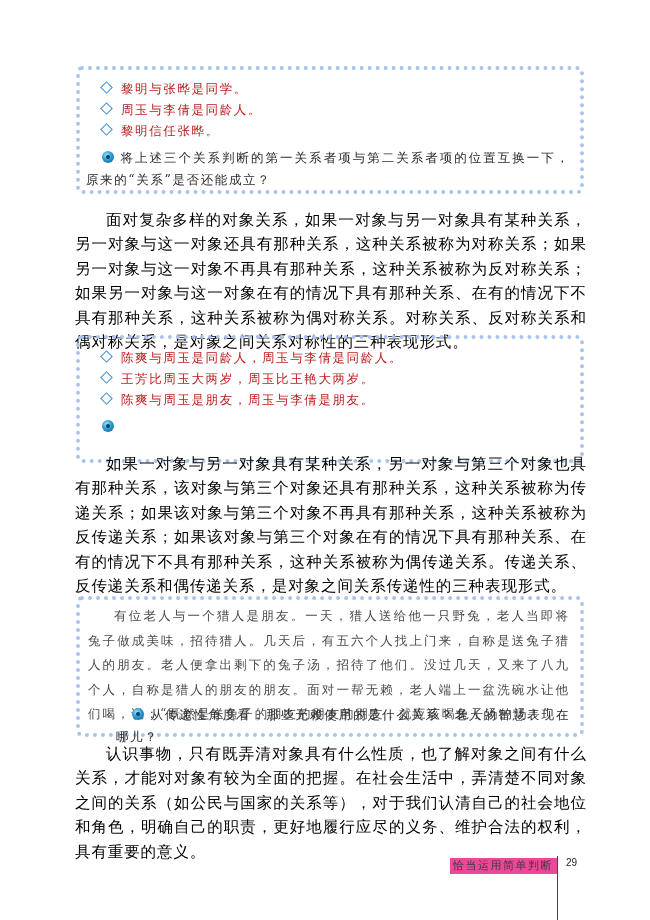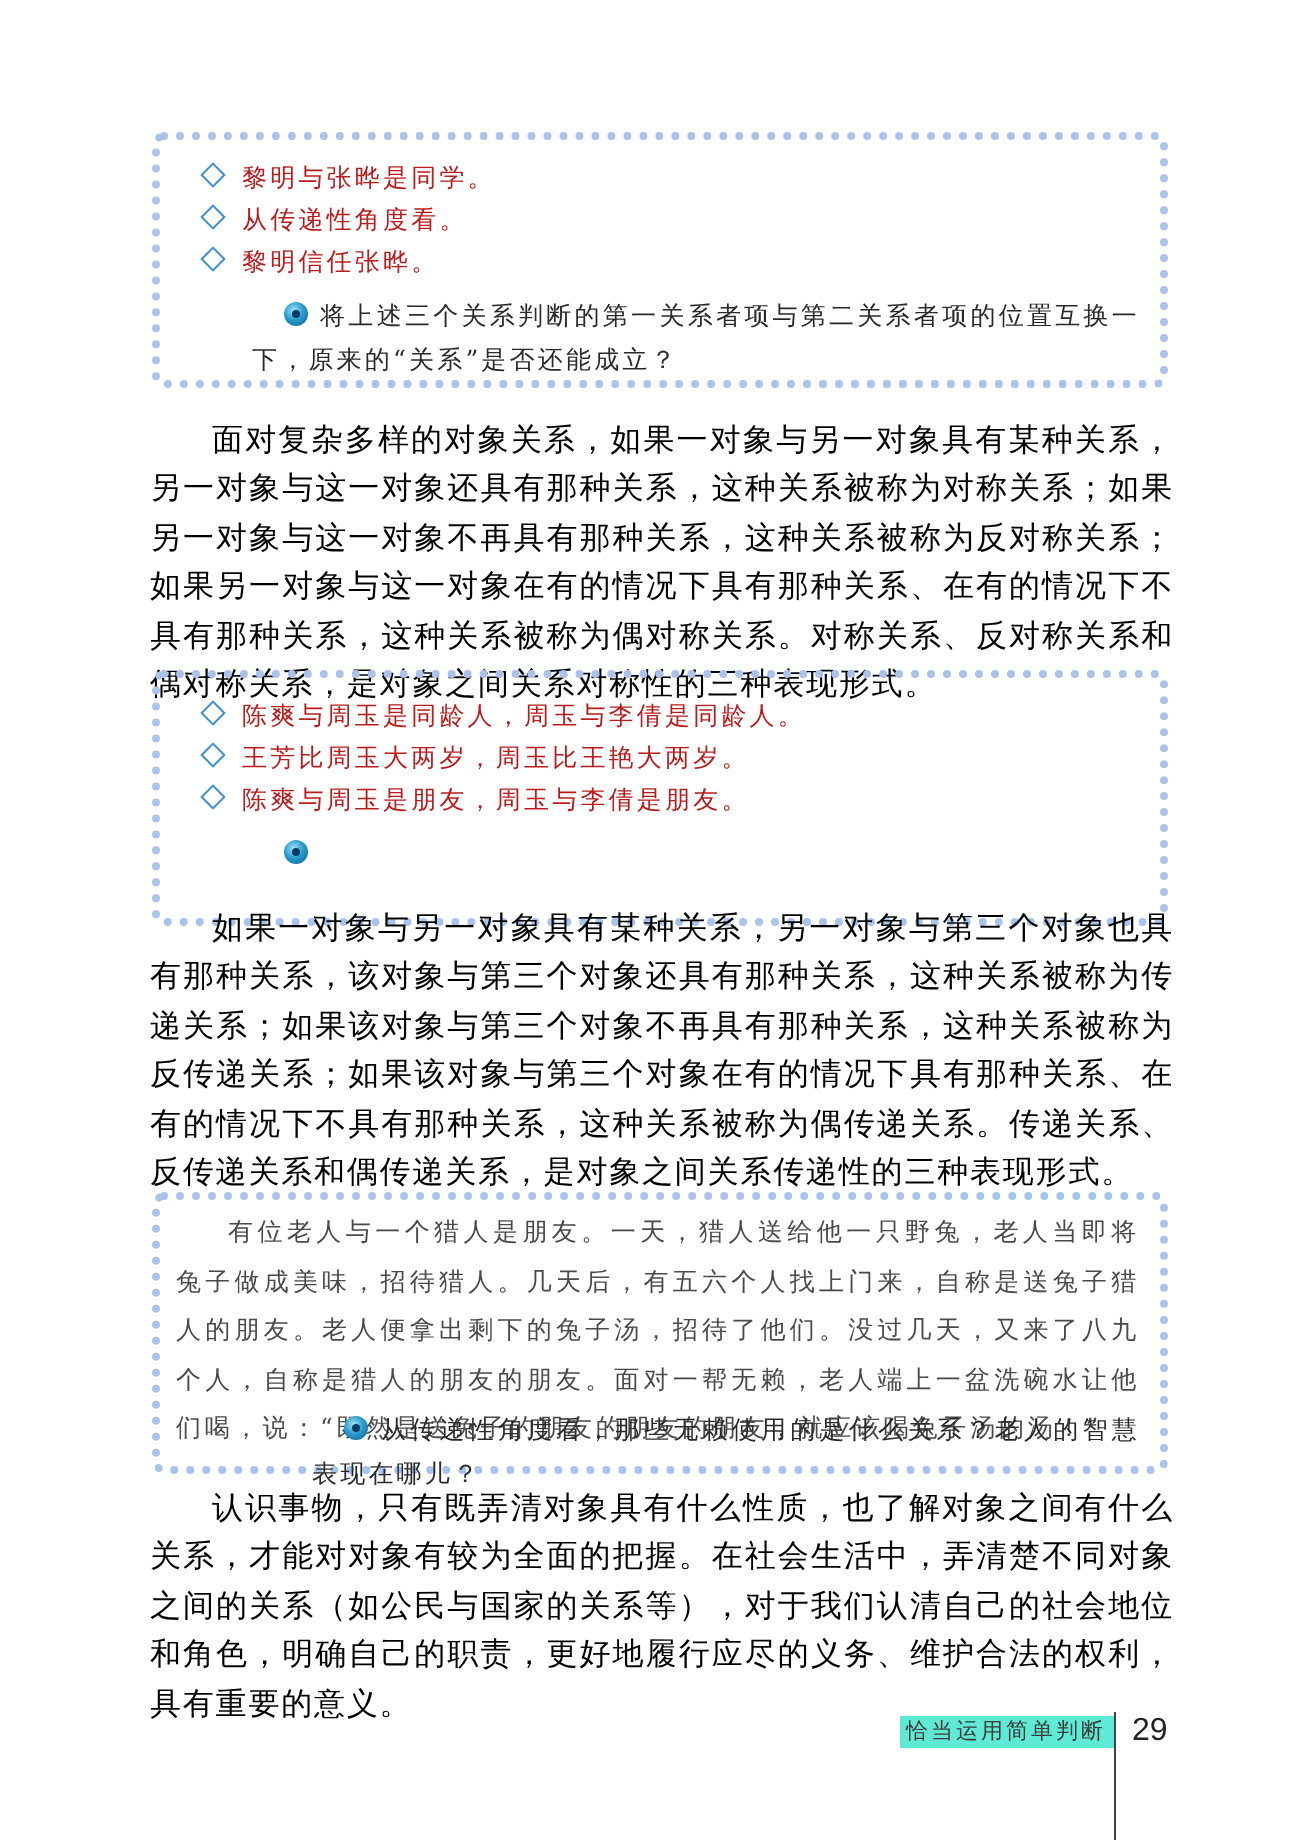--- a/index.html
+++ b/index.html
@@ -23,21 +23,20 @@
   .diamond {
     display: inline-block; width: 7px; height: 7px;
     border: 1.3px solid #3d8fd0; transform: rotate(45deg);
     margin-right: 10px; vertical-align: 1px;
   }
   .q {
     position: absolute; left: 6px; right: 10px;
     font-size: 12.5px; color: #2a2a2a; letter-spacing: 1.6px;
     line-height: 22px; text-indent: 16px;
     text-align: justify;
-    margin-left: 40px;
   }
   .qicon {
     display: inline-block; width: 12px; height: 12px; border-radius: 50%;
     background: radial-gradient(circle at 40% 35%, #9fe3f5 0%, #2a9ccf 45%, #0b5b8f 100%);
     vertical-align: -1px; margin-right: 6px; position: relative; text-indent: 0;
   }
   .qicon::after {
     content: ""; position: absolute; left: 4px; top: 4px; width: 4px; height: 4px;
     border-radius: 50%; background: #0a3d66;
   }
@@ -46,43 +45,43 @@
     font-size: 15.5px; line-height: 24.4px; color: #000000;
     text-align: justify; text-indent: 31px; letter-spacing: 0.9px;
   }
   .story {
     position: absolute; left: 8px; right: 10px; top: 4px;
     font-size: 12.5px; color: #4a4a4a; letter-spacing: 1.9px;
     line-height: 24.6px; text-indent: 26px; text-align: justify;
   }
   .footer-band {
     position: absolute; left: 450px; top: 858px; width: 107px; height: 16px;
-    background: #5eead4; color: #3a3a3a;
+    background: #ec4899; color: #3a3a3a;
     font-family: "DejaVu Sans", "Liberation Sans", sans-serif;
     font-size: 11px; letter-spacing: 1.5px; line-height: 16px; text-align: right;
     padding-right: 4px; box-sizing: border-box;
   }
   .footer-rule {
     position: absolute; left: 557px; top: 856px; width: 1px; height: 64px;
     background: #444444;
   }
   .page-num {
     position: absolute; left: 566px; top: 857px;
-    font-family: "Liberation Sans", sans-serif; font-size: 16px; color: #222;
+    font-family: "Liberation Sans", sans-serif; font-size: 10px; color: #222;
   }
 </style>
 </head>
 <body>
 
 <div class="box" style="top:66px; height:128px;">
   <div class="item" style="top:10px;">
     <span class="diamond"></span><span>黎明与张晔是同学。</span>
   </div>
   <div class="item" style="top:31px;">
-    <span class="diamond"></span><span>从传递性角度看。</span>
+    <span class="diamond"></span><span>周玉与李倩是同龄人。</span>
   </div>
   <div class="item" style="top:52px;">
     <span class="diamond"></span><span>黎明信任张晔。</span>
   </div>
   <div class="q" style="top:77px;">
     <span class="qicon"></span><span>将上述三个关系判断的第一关系者项与第二关系者项的位置互换一下，原来的“关系”是否还能成立？</span>
   </div>
 </div>
 
 <div class="para" style="top:208px;">面对复杂多样的对象关系，如果一对象与另一对象具有某种关系，另一对象与这一对象还具有那种关系，这种关系被称为对称关系；如果另一对象与这一对象不再具有那种关系，这种关系被称为反对称关系；如果另一对象与这一对象在有的情况下具有那种关系、在有的情况下不具有那种关系，这种关系被称为偶对称关系。对称关系、反对称关系和偶对称关系，是对象之间关系对称性的三种表现形式。</div>

